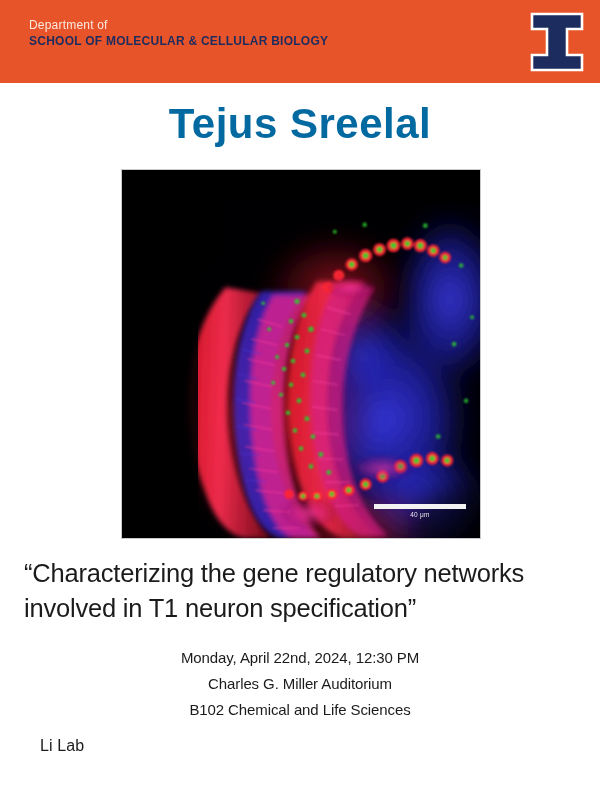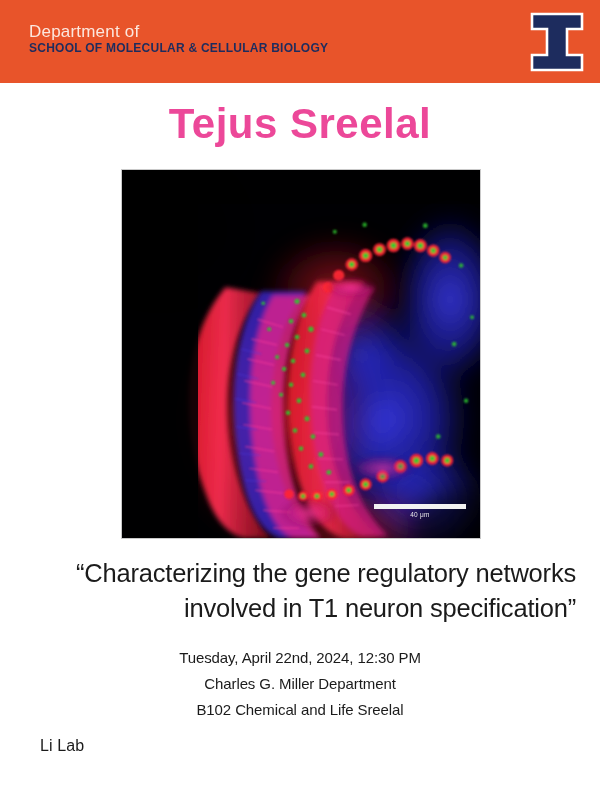--- a/index.html
+++ b/index.html
@@ -32,26 +32,26 @@
     background: #e8542a;
     overflow: hidden;
   }
   .header-text-block {
     position: absolute;
     left: 29px;
     top: 9px;
   }
   .dept-of {
     font-family: "Liberation Sans", sans-serif;
-    font-size: 17px;
+    font-size: 12px;
     font-weight: 400;
     color: #fce7de;
     letter-spacing: 0.2px;
     line-height: 14px;
-    margin: 16px 0 1px 0;
+    margin: 9px 0 1px 0;
   }
   .dept-name {
     font-family: "Liberation Sans", sans-serif;
     font-size: 25.5px;
     font-weight: bold;
     color: #ffffff;
     letter-spacing: -0.6px;
     line-height: 28px;
     margin: 0;
     white-space: nowrap;
@@ -80,21 +80,21 @@
   
   .speaker-name {
     position: absolute;
     left: 0;
     top: 100px;
     width: 600px;
     text-align: center;
     font-family: "Liberation Sans", sans-serif;
     font-size: 42px;
     font-weight: bold;
-    color: #ec4899;
+    color: #0369a1;
     letter-spacing: 0.5px;
     line-height: 48px;
     margin: 0;
   }
 
   
   .figure-wrap {
     position: absolute;
     left: 121px;
     top: 169px;
@@ -135,21 +135,21 @@
     line-height: 9px;
     margin-top: 1px;
   }
 
   
   .talk-title {
     position: absolute;
     left: 24px;
     top: 556px;
     width: 552px;
-    text-align: right;
+    text-align: left;
     font-family: "Liberation Sans", sans-serif;
     font-weight: 300;
     font-size: 25.5px;
     color: #1b1b1b;
     line-height: 35px;
     letter-spacing: -0.2px;
     margin: 0;
   }
 
   
@@ -431,20 +431,20 @@
 
     <div class="scale-bar">
       <div class="scale-bar-line"></div>
       <div class="scale-bar-label">40 μm</div>
     </div>
   </div>
 
   <h2 class="talk-title">“Characterizing the gene regulatory networks involved in T1 neuron specification”</h2>
 
   <div class="event-details">
-    <p class="event-line">Tuesday, April 22nd, 2024, 12:30 PM</p>
-    <p class="event-line">Charles G. Miller Department</p>
-    <p class="event-line">B102 Chemical and Life Sreelal</p>
+    <p class="event-line">Monday, April 22nd, 2024, 12:30 PM</p>
+    <p class="event-line">Charles G. Miller Auditorium</p>
+    <p class="event-line">B102 Chemical and Life Sciences</p>
   </div>
 
   <p class="lab-credit">Li Lab</p>
 
 </div>
 
 </body></html>

